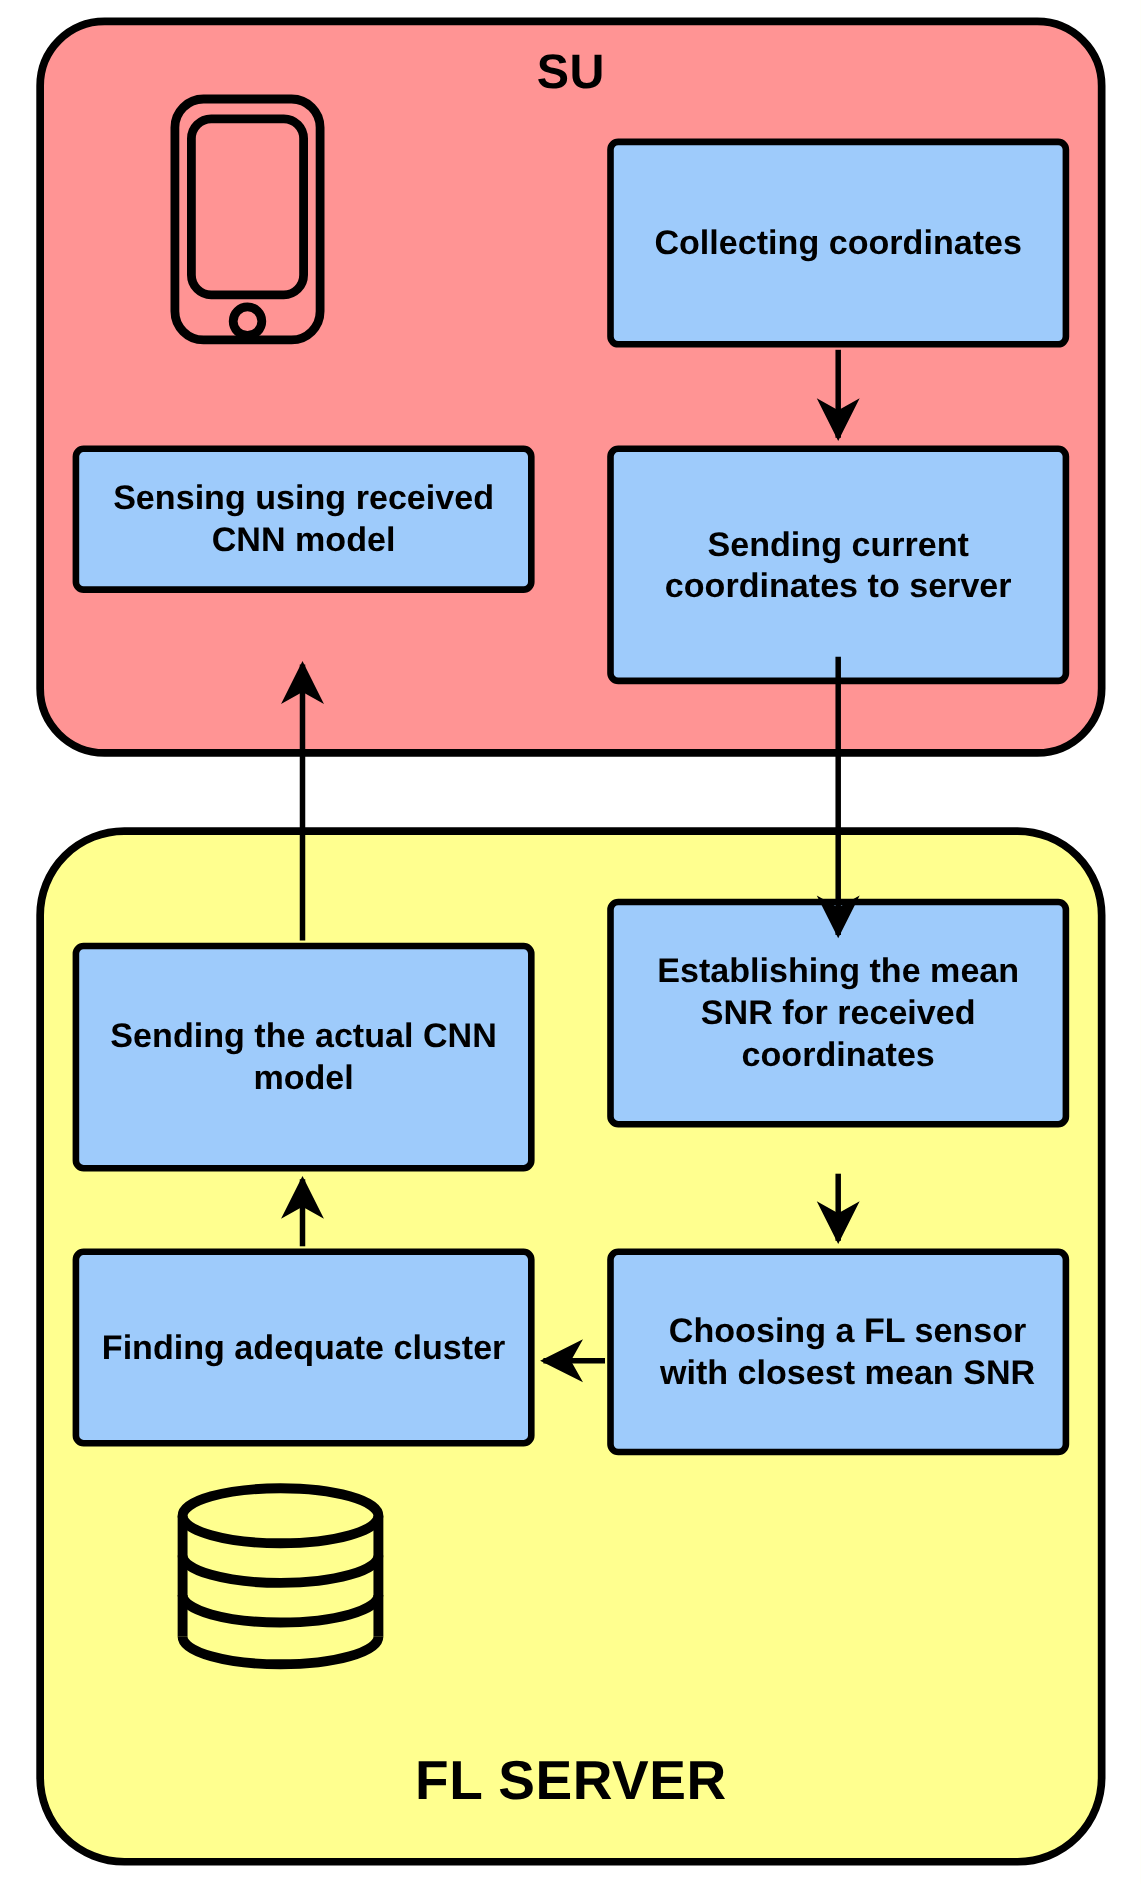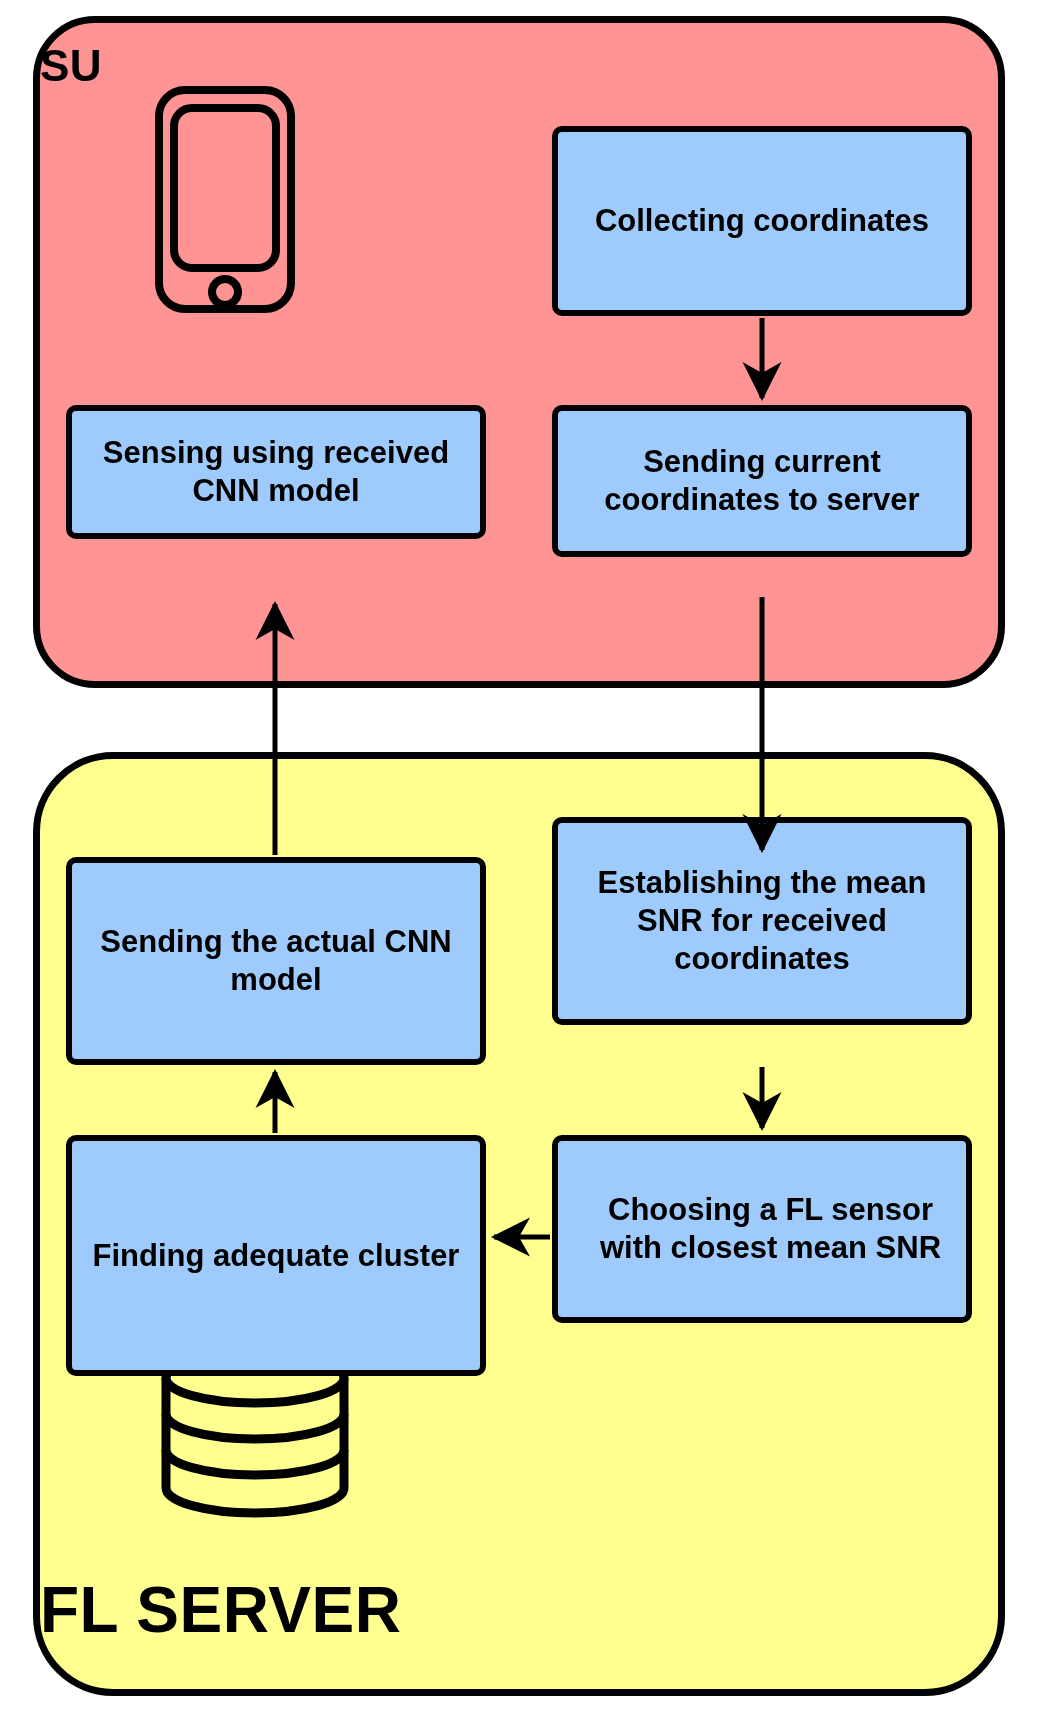--- a/index.html
+++ b/index.html
@@ -35,59 +35,60 @@
     top: 752px;
     width: 972px;
     height: 944px;
     background: #ffff8f;
     border-radius: 80px;
   }
   .panel-title {
     position: absolute;
     font-weight: bold;
     color: #000000;
+    text-align: center;
     white-space: nowrap;
     letter-spacing: 0.5px;
   }
   .panel-title.su-title {
     left: 0;
     right: 0;
     top: 18px;
     font-size: 44px;
   }
   .panel-title.fl-title {
     left: 0;
     right: 0;
     bottom: 42px;
-    font-size: 64px;
+    font-size: 50px;
   }
   .node {
     position: absolute;
     background: #9ecbfb;
     border: 6px solid #000000;
     border-radius: 10px;
     box-sizing: border-box;
     display: flex;
     align-items: center;
     justify-content: center;
     text-align: center;
     font-weight: bold;
     font-size: 31px;
     line-height: 1.22;
     color: #000000;
     padding: 4px 10px;
   }
   
   .node.collect  { left: 552px; top: 126px; width: 420px; height: 190px; }
   .node.sensing  { left: 66px;  top: 405px; width: 420px; height: 134px; }
-  .node.sendcoord{ left: 552px; top: 405px; width: 420px; height: 152px; }
+  .node.sendcoord{ left: 552px; top: 405px; width: 420px; height: 217px; }
   
   .node.sendmodel{ left: 66px;  top: 857px; width: 420px; height: 208px; justify-content: flex-end; }
   .node.estsnr   { left: 552px; top: 817px; width: 420px; height: 208px; }
-  .node.finding  { left: 66px;  top: 1135px; width: 420px; height: 241px; }
+  .node.finding  { left: 66px;  top: 1135px; width: 420px; height: 180px; }
   .node.choosing { left: 552px; top: 1135px; width: 420px; height: 188px; padding-left: 27px; }
 
   .arrow-svg {
     position: absolute;
     left: 0;
     top: 0;
     width: 1037px;
     height: 1713px;
     pointer-events: none;
     overflow: visible;

